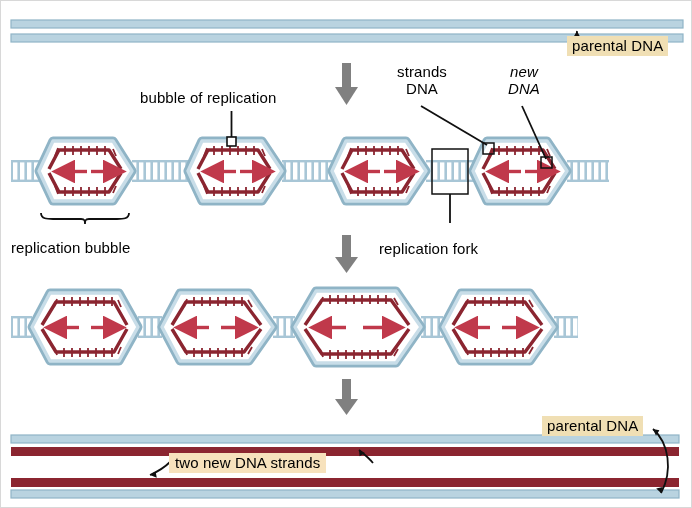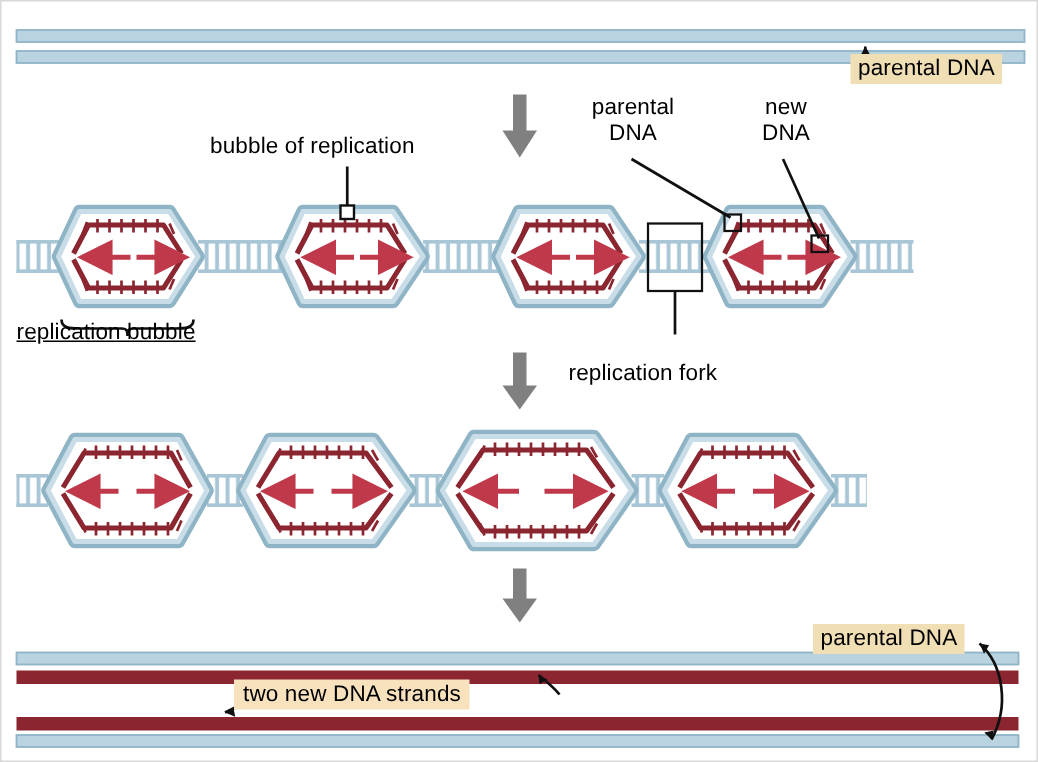--- a/index.html
+++ b/index.html
@@ -403,30 +403,30 @@
       <path d="M358,449 C363,453 368,457 372,462" stroke="#101010" stroke-width="1.8" fill="none"></path>
       <path d="M358,449 l0.6,6.2 l5.4,-3.2 z" fill="#101010"></path>
     </g>
   </svg>
 
   <div class="lbl hl" style="left:566px;top:35px;">parental DNA</div>
 
   <div class="lbl" style="left:139px;top:88px;">bubble of replication</div>
 
   <div class="lbl center" style="left:382px;top:62px;width:78px;">
-    <div>parental</div>
+    <div>strands</div>
     <div>DNA</div>
   </div>
 
-  <div class="lbl center" style="left:492px;top:62px;width:62px;">
+  <div class="lbl center" style="left:492px;top:62px;width:62px;font-style:italic;">
     <div>new</div>
     <div>DNA</div>
   </div>
 
-  <div class="lbl" style="left:10px;top:212px;text-decoration:underline;">replication bubble</div>
+  <div class="lbl" style="left:10px;top:238px;">replication bubble</div>
 
   <div class="lbl" style="left:378px;top:226px;margin-top:13px;">replication fork</div>
 
   <div class="lbl hl" style="left:541px;top:415px;">parental DNA</div>
 
-  <div class="lbl hl2" style="left:155px;top:452px;">two new DNA strands</div>
+  <div class="lbl hl2" style="left:168px;top:452px;">two new DNA strands</div>
 
 </div>
 
 </body></html>

